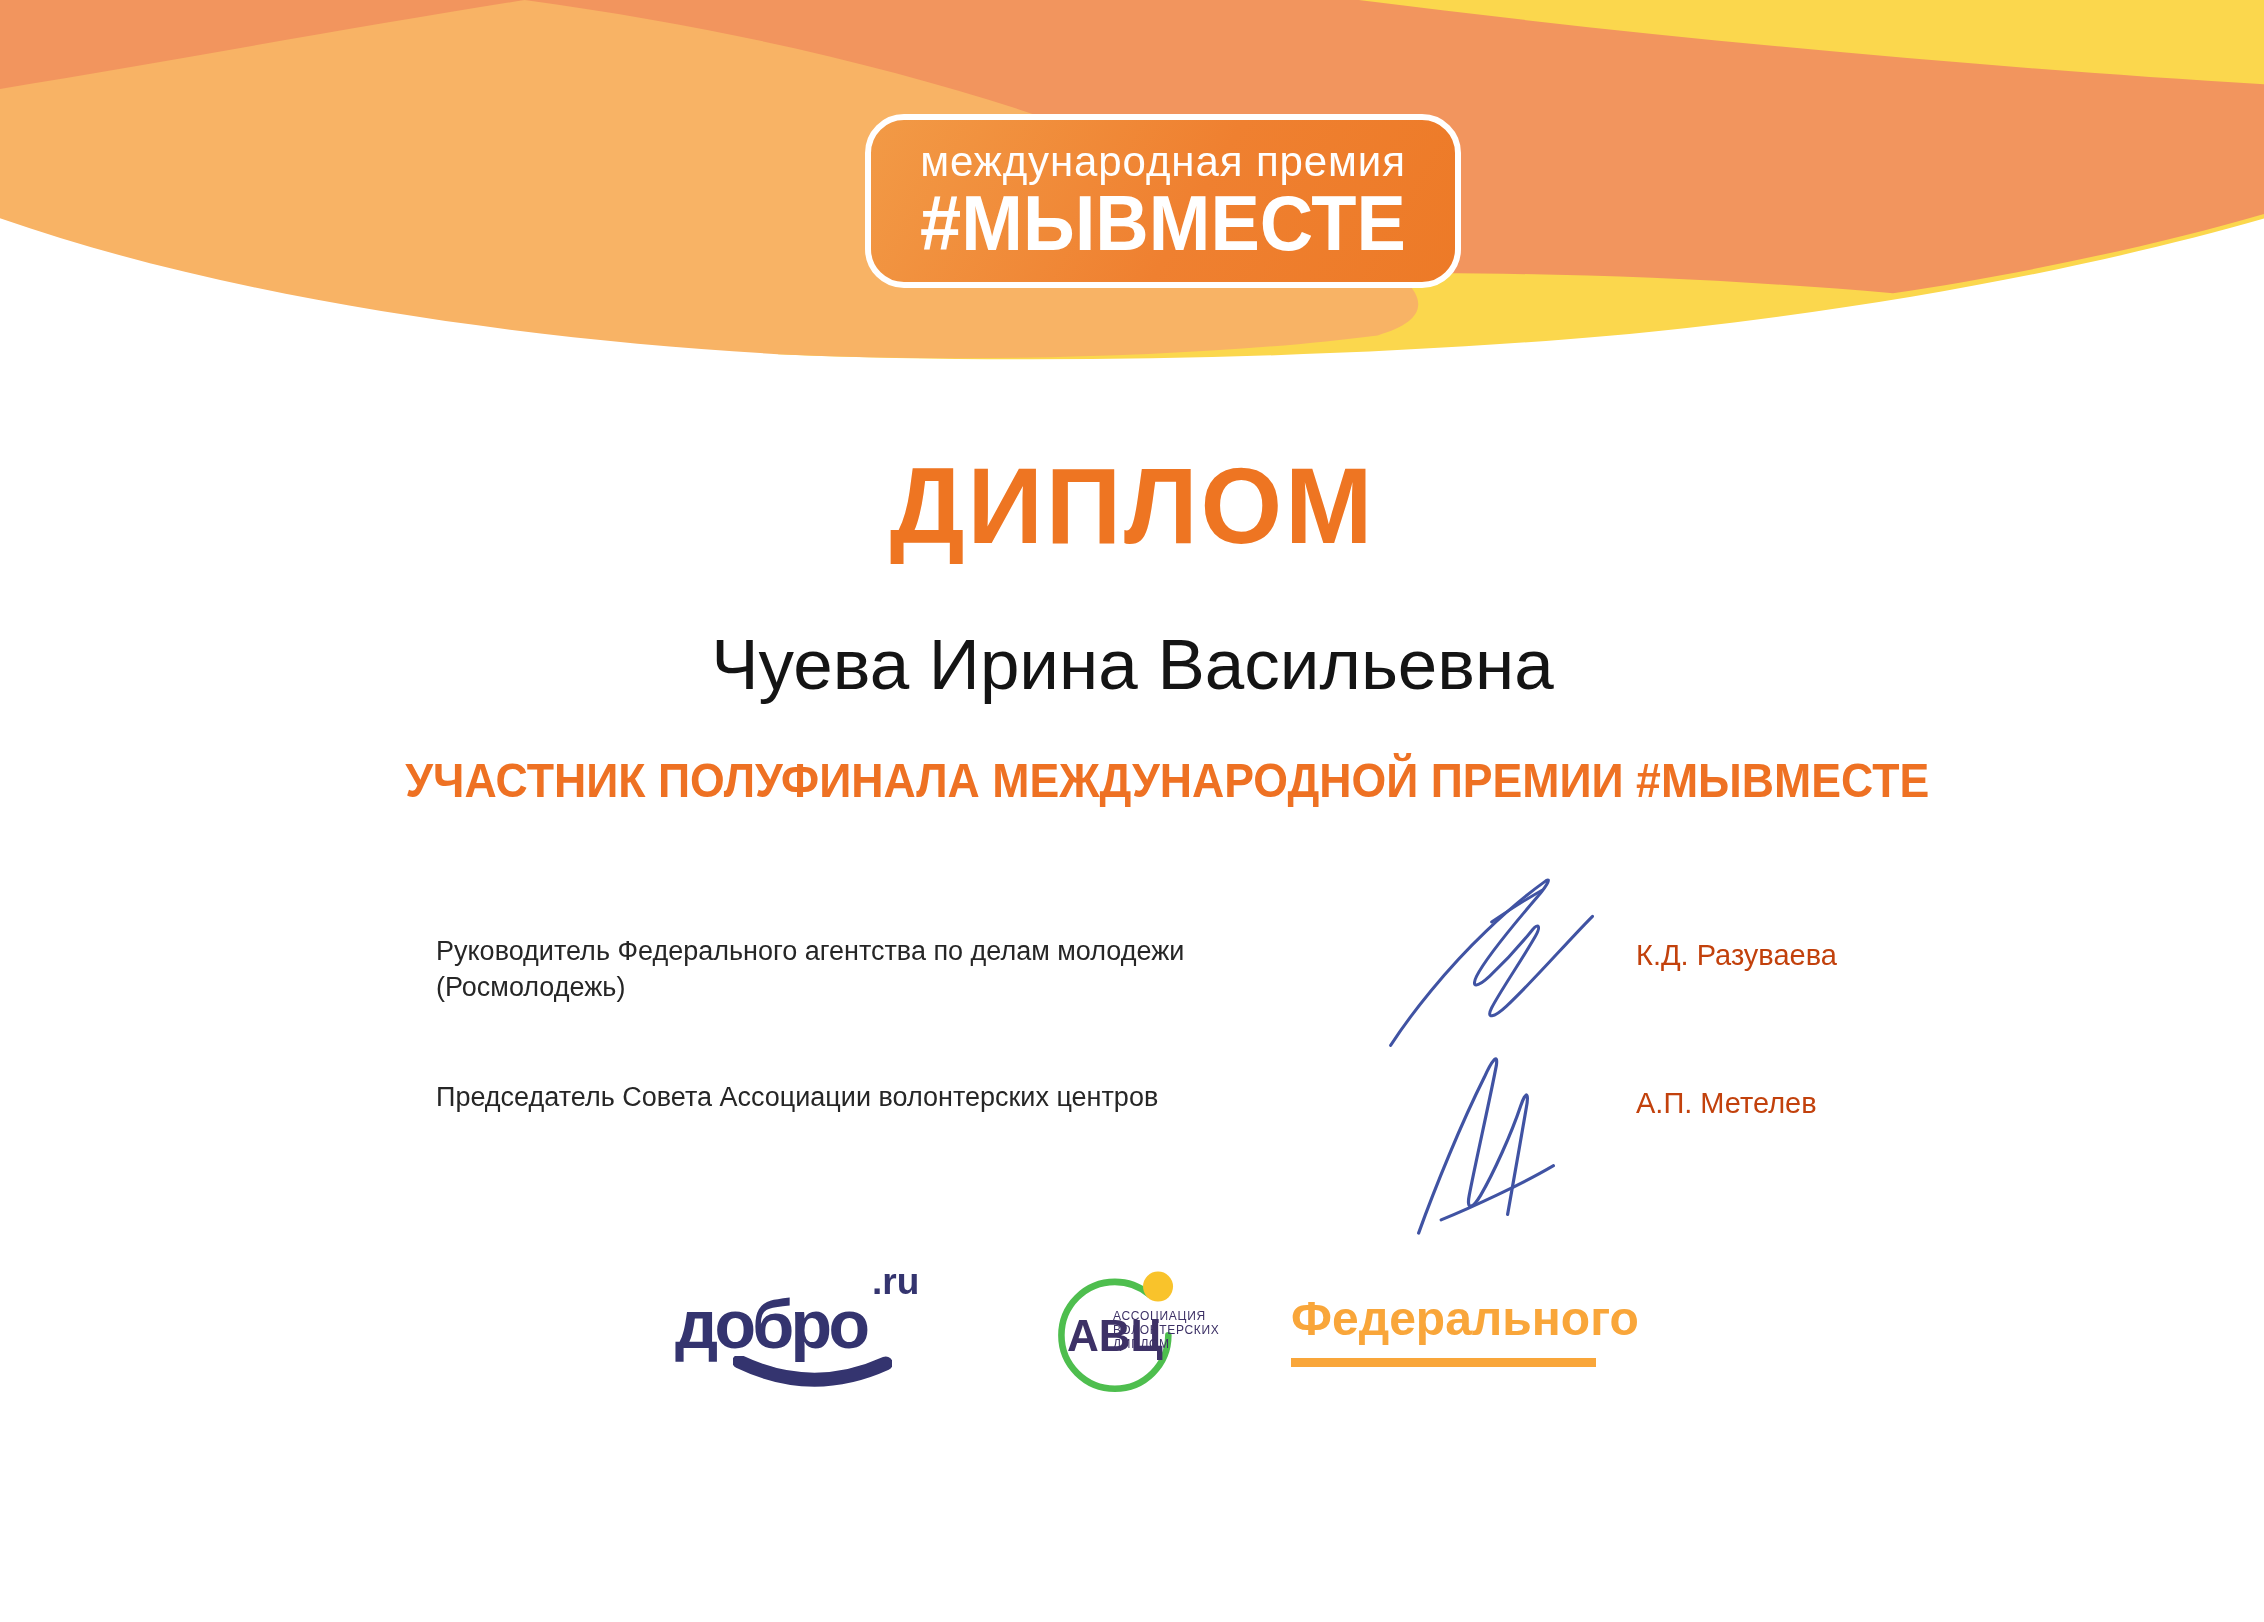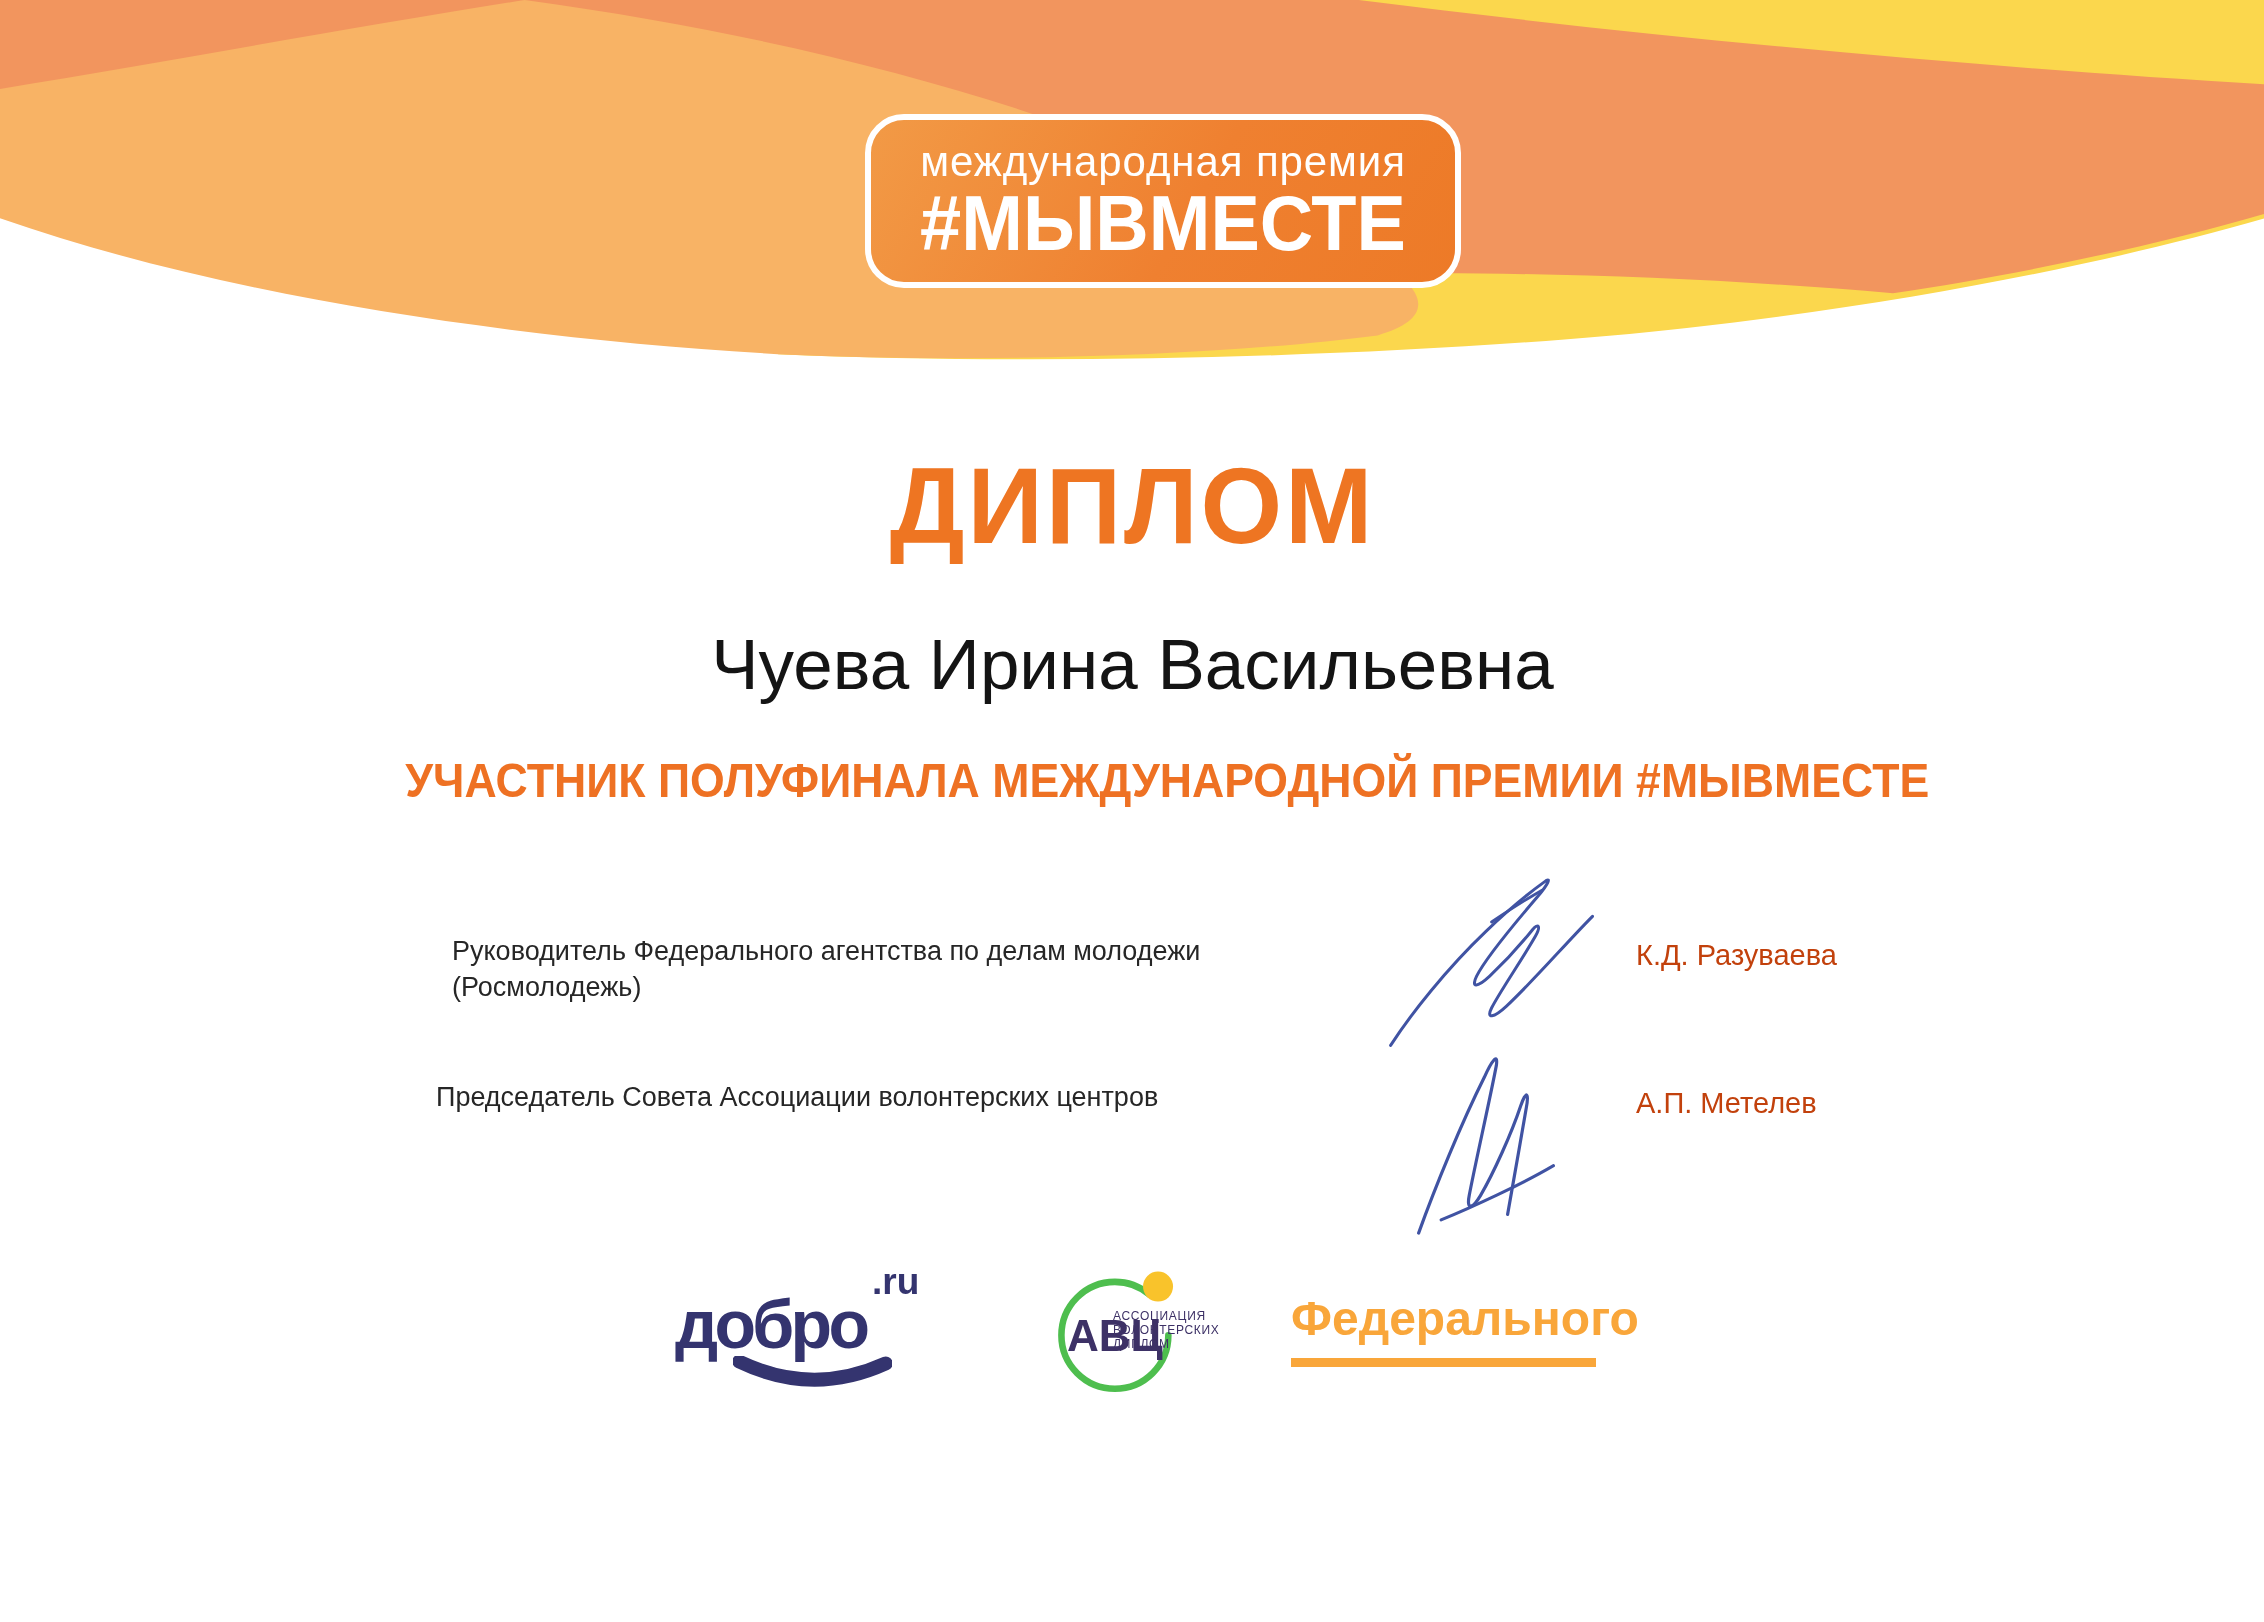--- a/index.html
+++ b/index.html
@@ -40,21 +40,21 @@
     position:absolute;left:0;top:753px;width:100%;
     text-align:center;color:#EE7123;
     font-size:48px;font-weight:700;letter-spacing:0px;padding-left:35px;
   }
   .award-line .inner{display:inline-block;transform:scaleX(0.93);transform-origin:center;}
   
   .sig-role{
     position:absolute;left:436px;width:824px;
     color:#262626;font-size:27px;font-weight:400;line-height:36px;
   }
-  .sig-role.r1{top:933px;margin-left:16px;}
+  .sig-role.r1{top:933px;}
   .sig-role.r2{top:1079px;}
   .sig-name{
     position:absolute;left:1636px;
     color:#c2410c;font-size:29px;font-weight:400;
   }
   .sig-name.n1{top:939px;}
   .sig-name.n2{top:1087px;}
   .sig-svg{position:absolute;}
   .sig-svg.s1{left:1385px;top:864px;}
   .sig-svg.s2{left:1398px;top:1040px;}

